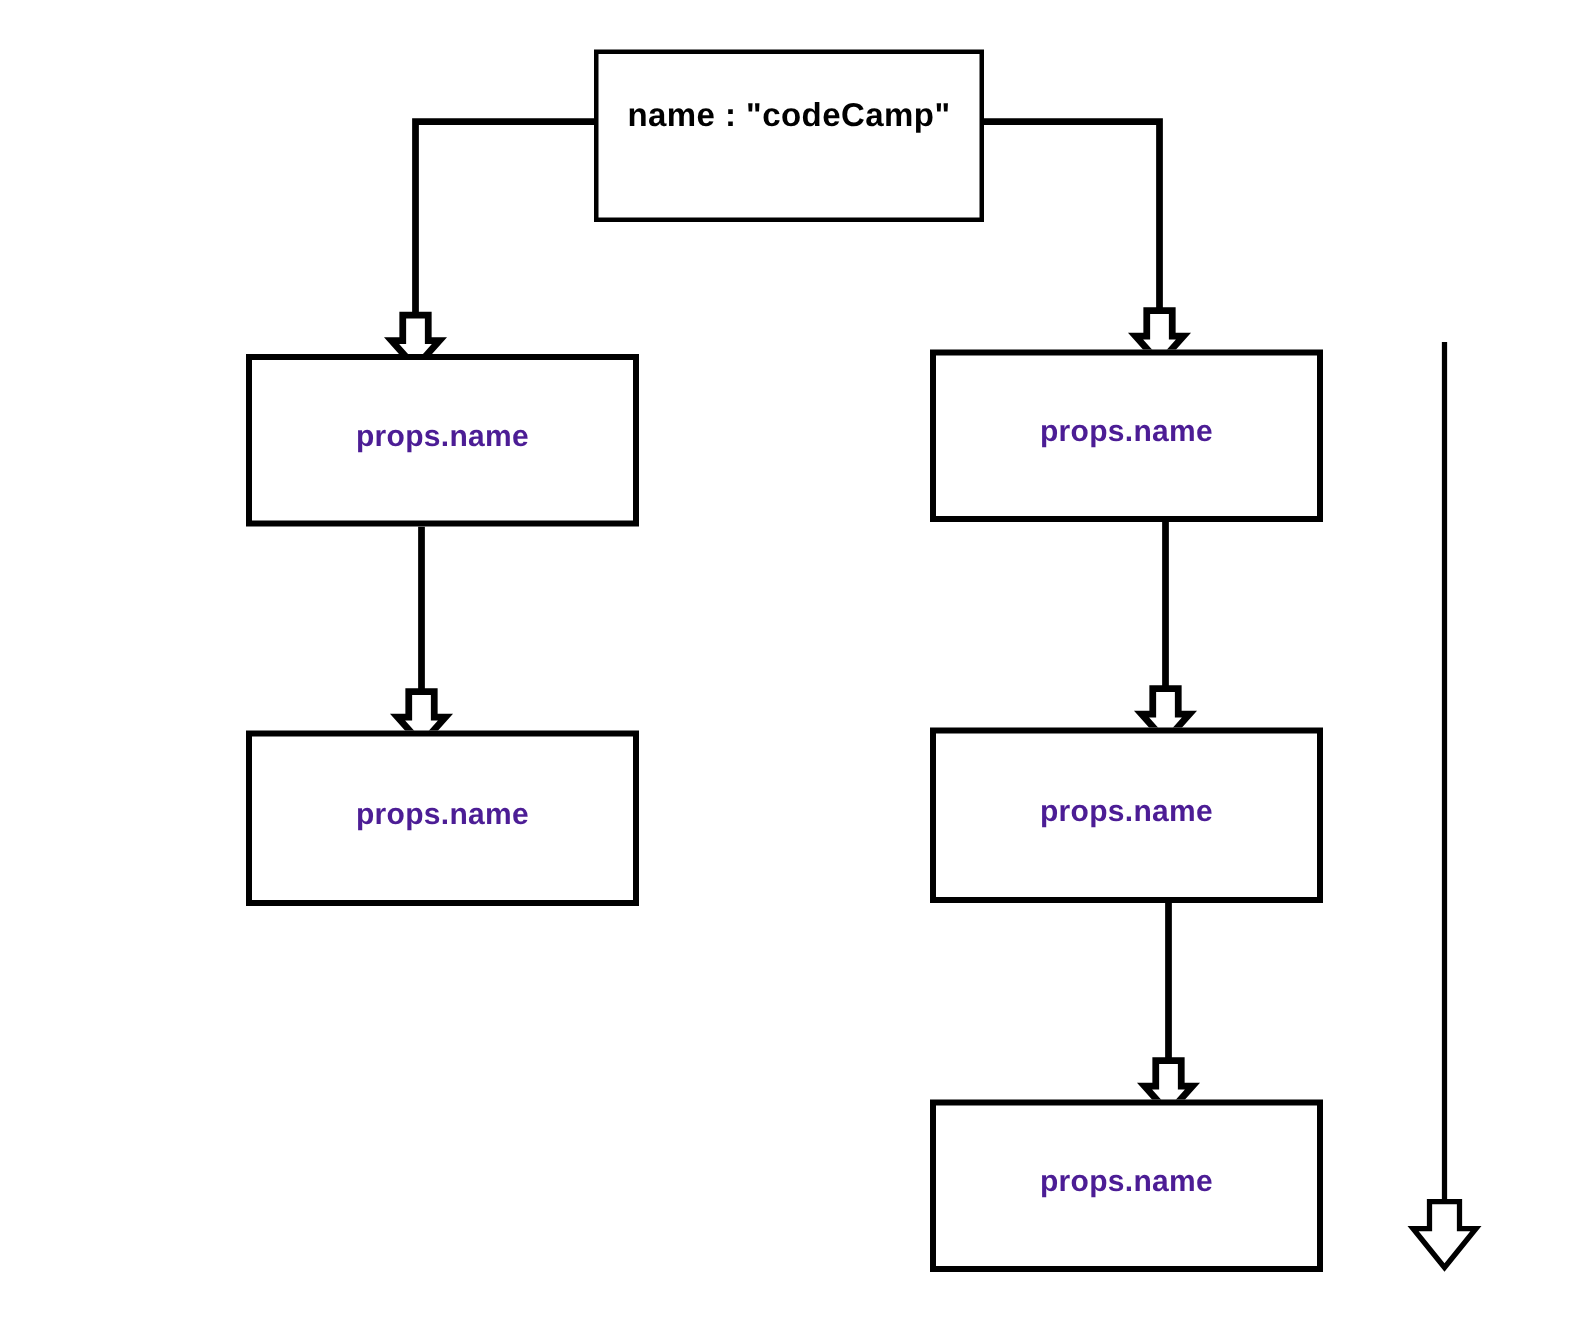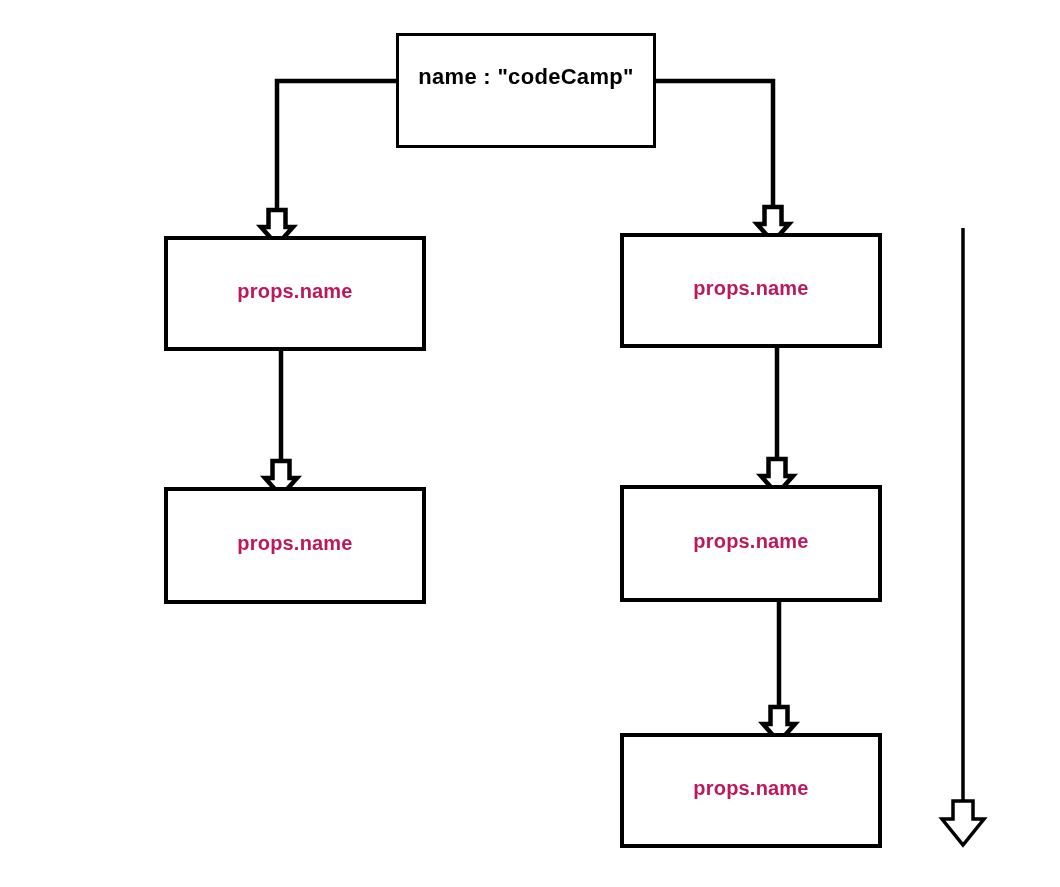--- a/index.html
+++ b/index.html
@@ -43,21 +43,21 @@
     white-space: nowrap;
     user-select: none;
   }
   .node-label.root-label {
     color: #000000;
     font-size: 22px;
     letter-spacing: 0.3px;
     margin-top: -28px;
   }
   .node-label.prop-label {
-    color: #be185d;
+    color: #4c1d95;
     font-size: 20px;
     letter-spacing: 0.2px;
     margin-top: -4px;
   }
   .conn-layer {
     position: absolute;
     top: 0;
     left: 0;
     pointer-events: none;
   }

